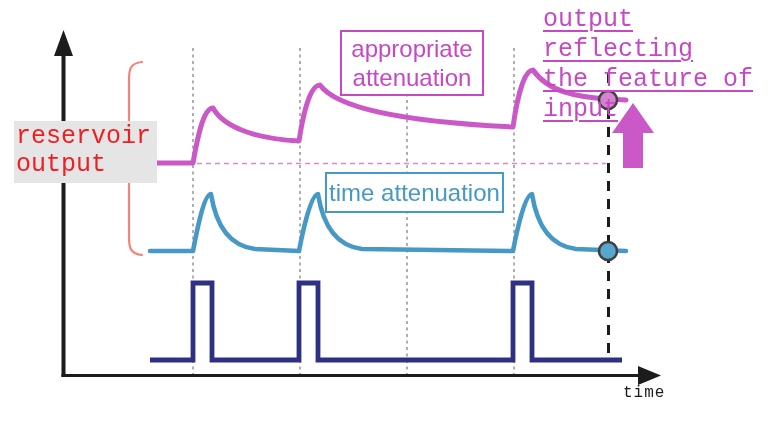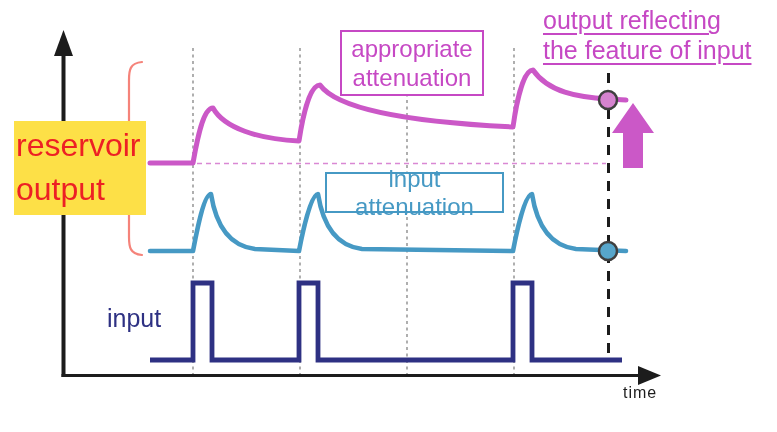--- a/index.html
+++ b/index.html
@@ -4,25 +4,25 @@
 <style>
   html,body{margin:0;padding:0;background:#fff;}
   #fig{
     position:relative;
     width:777px;height:432px;
     background:#fff;
     font-family:"Liberation Sans", sans-serif;
     overflow:hidden;
   }
   #fig svg{position:absolute;left:0;top:0;z-index:1;}
-  .lbl{position:absolute;z-index:2;white-space:pre-line;}
+  .lbl{position:absolute;z-index:2;white-space:pre-line;font-family:Liberation Mono, monospace;}
   .lbl-reservoir{
     left:14px;top:121px;
-    color:var(--red);font-size:32px;line-height:44px;
-    background:#fde047;padding:2px 6px 4px 2px;
+    color:var(--red);font-size:25px;line-height:28px;
+    background:#e5e5e5;padding:2px 6px 4px 2px;
   }
   .box{
     position:absolute;z-index:2;box-sizing:border-box;background:#fff;
     display:flex;align-items:center;justify-content:center;
     text-align:center;
   }
   .box-appropriate{
     left:340px;top:30px;width:144px;height:66px;
     border:2.2px solid var(--magenta-label);
     color:var(--magenta-label);font-size:24px;line-height:29px;
@@ -91,23 +91,22 @@
 
   <div class="lbl lbl-reservoir">reservoir
 output</div>
 
   <div class="box box-appropriate">
     <span style="white-space:pre-line;">appropriate
 attenuation</span>
   </div>
 
   <div class="box box-fast">
-    <span>input attenuation</span>
+    <span>time attenuation</span>
   </div>
 
   <div class="lbl lbl-output-reflecting">output reflecting
 the feature of input</div>
 
-  <div class="lbl lbl-input">input</div>
 
 
   <div class="lbl lbl-time">time</div>
 </div>
 
 </body></html>

